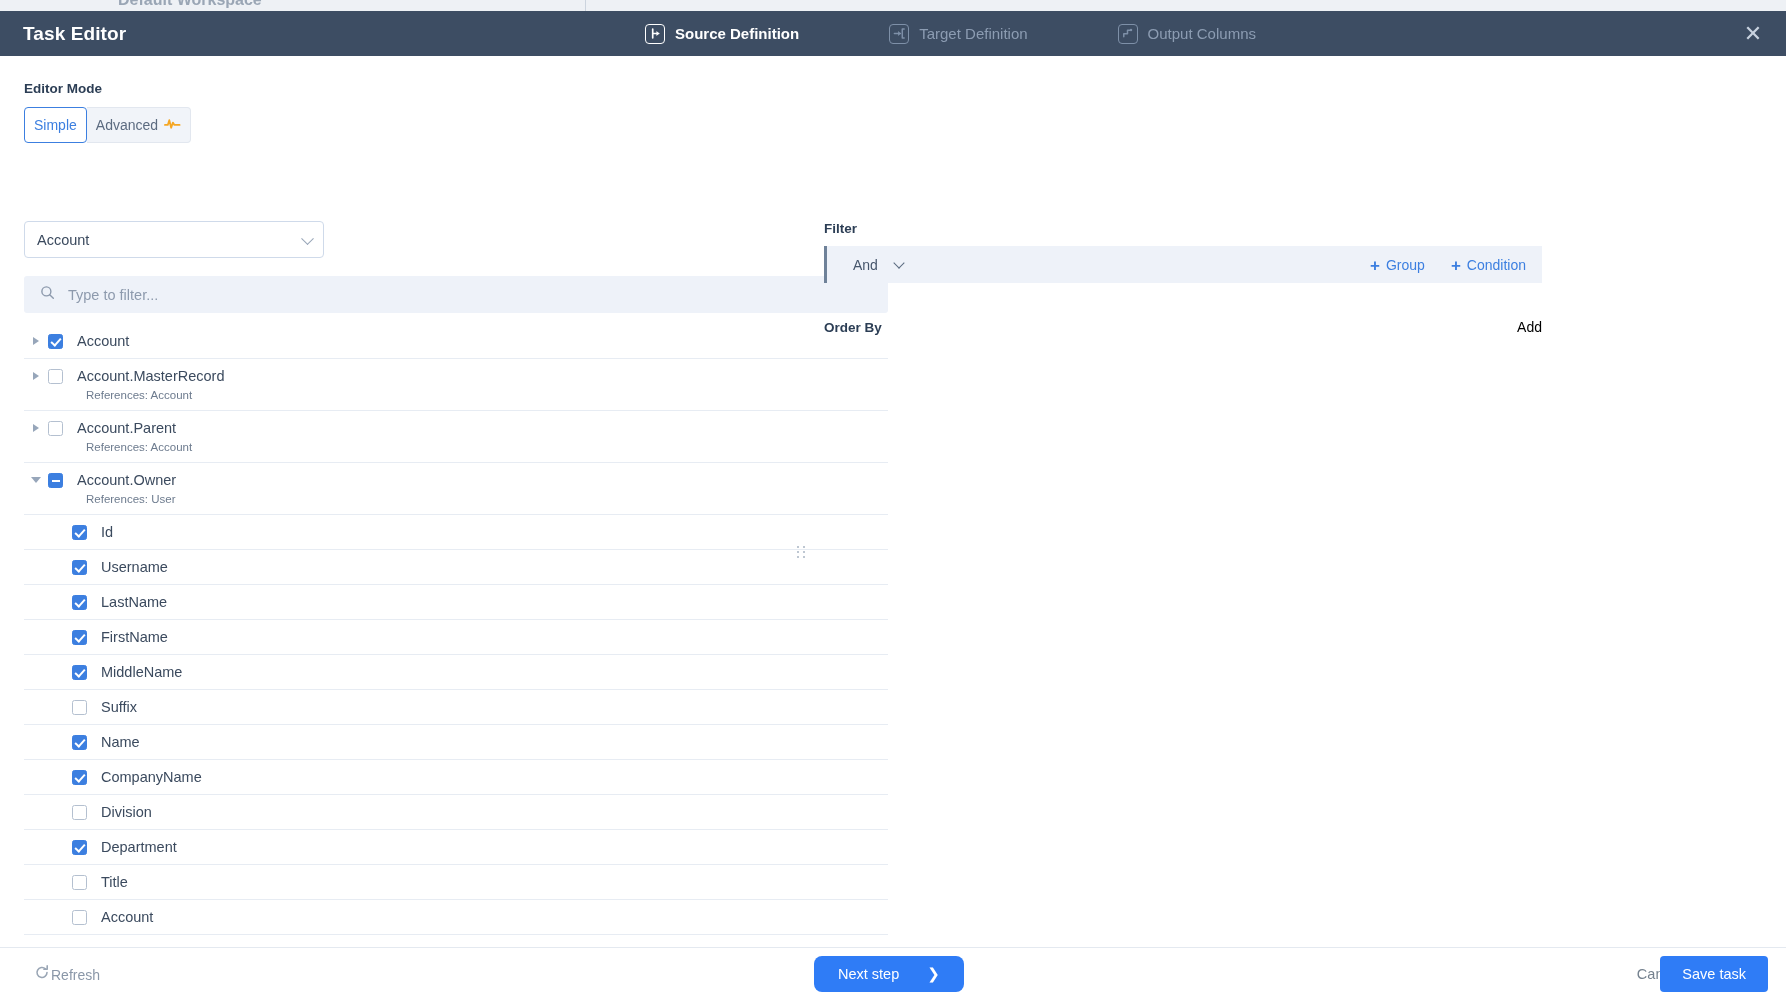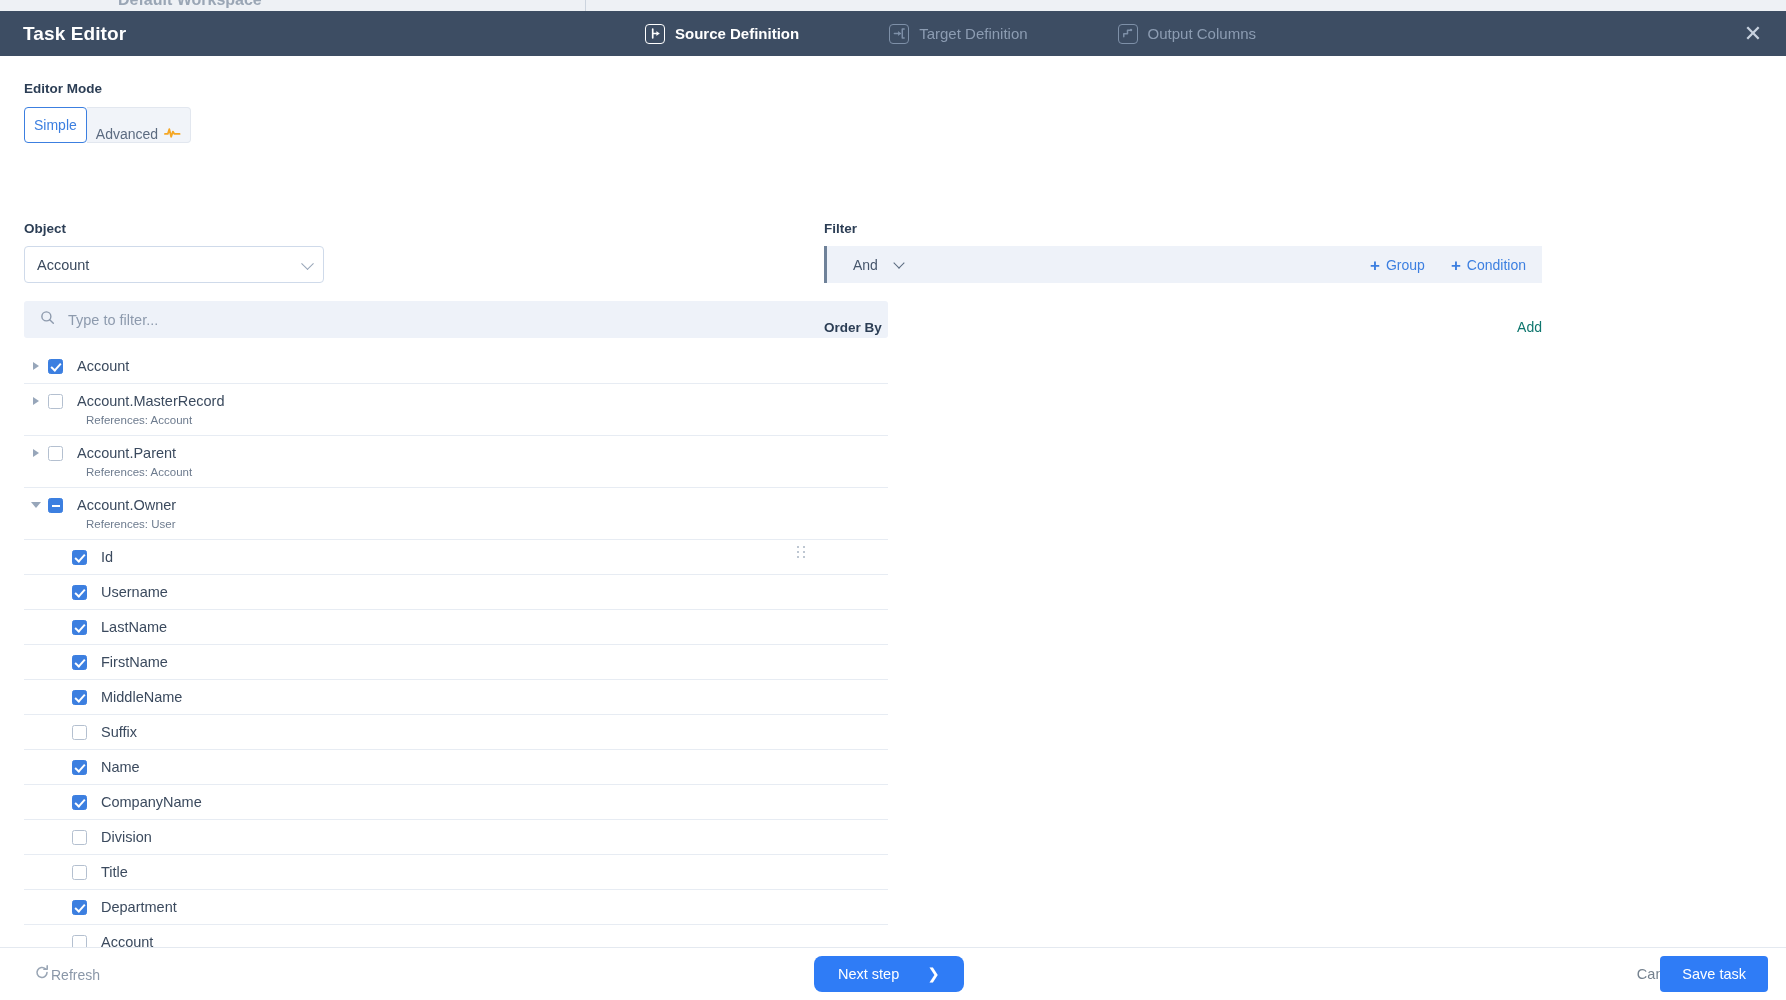--- a/index.html
+++ b/index.html
@@ -54,21 +54,21 @@
   .section-label { font-size:13.5px; font-weight:bold; color:#2c3e55; }
 
   .editor-mode { position:absolute; left:24px; top:25px; }
   .seg { display:flex; margin-top:11px; border-radius:4px; }
   .seg-btn {
     height:36px; padding:0 9px; display:flex; align-items:center; gap:6px;
     font-size:14px; cursor:pointer; background:#f1f4f9; color:#5c6b80;
     border:1px solid #e2e7ef;
   }
   .seg-btn:first-child { border-radius:4px 0 0 4px; }
-  .seg-btn:last-child  { border-radius:0 4px 4px 0; border-left:none;align-items:flex-end; }
+  .seg-btn:last-child  { border-radius:0 4px 4px 0; border-left:none; }
   .seg-btn.active {
     background:#ffffff; color:#3c7fe0; border:1.4px solid #3c7fe0; border-radius:4px;
   }
 
   
   .left-col { position:absolute; left:24px; top:165px; width:890px; }
   .obj-label { margin-bottom:10px; }
   .select {
     position:relative; width:300px; height:37px; border:1px solid #cfdaea;
     border-radius:4px; background:#fff; display:flex; align-items:center;
@@ -149,21 +149,21 @@
   .filter-actions {
     position:absolute; right:16px; top:50%; transform:translateY(-50%);
     display:flex; gap:26px;
   }
   .link-add { display:flex; align-items:center; gap:6px; color:#3c7fe0; font-size:14px; cursor:pointer; }
   .plus { font-size:17px; line-height:1; font-weight:bold; }
 
   .orderby-row {
     margin-top:36px; width:718px; display:flex; align-items:center; justify-content:space-between;
   }
-  .link-plain { color:#0f766e; font-size:14px; cursor:pointer; }
+  .link-plain { color:#000000; font-size:14px; cursor:pointer; }
 
   
   .footer {
     position:absolute; left:0; bottom:0; width:1786px; height:53px;
     background:#fff; border-top:1px solid #e4e9f0;
   }
   .refresh {
     position:absolute; left:34px; top:50%; transform:translateY(-50%);
     display:flex; align-items:center; gap:1px; color:#8a97a8; font-size:14px; cursor:pointer;
   }
@@ -249,21 +249,20 @@
           <span>
             <svg width="17" height="13" viewBox="0 0 18 13">
               <path d="M1 8 L4 8 L5.6 3 L7.6 11 L9.4 5.5 L11 8 L16.5 8" stroke="#f5a623" stroke-width="1.9" fill="none" stroke-linecap="round" stroke-linejoin="round"></path>
             </svg>
           </span>
         </div>
       </div>
     </div>
 
     <div class="left-col">
-      <div class="section-label obj-label">Object</div>
 
       <div class="select">
         <span>Account</span>
         <span class="caret"></span>
       </div>
 
       <div class="filterbox">
         <span>
           <svg width="15" height="15" viewBox="0 0 16 16">
             <circle cx="6.8" cy="6.8" r="4.8" stroke="#8d9aad" stroke-width="1.5" fill="none"></circle>
@@ -362,28 +361,28 @@
             </div>
           </div>
           <div class="trow child">
             <div class="line1">
               <span class="cb"></span>
               <span class="tlabel">Division</span>
             </div>
           </div>
           <div class="trow child">
             <div class="line1">
+              <span class="cb checked"></span>
+              <span class="tlabel">Department</span>
+            </div>
+          </div>
+          <div class="trow child">
+            <div class="line1">
               <span class="cb"></span>
               <span class="tlabel">Title</span>
-            </div>
-          </div>
-          <div class="trow child">
-            <div class="line1">
-              <span class="cb checked"></span>
-              <span class="tlabel">Department</span>
             </div>
           </div>
           <div class="trow child">
             <div class="line1">
               <span class="cb"></span>
               <span class="tlabel">Account</span>
             </div>
           </div>
         </div>
     </div>

